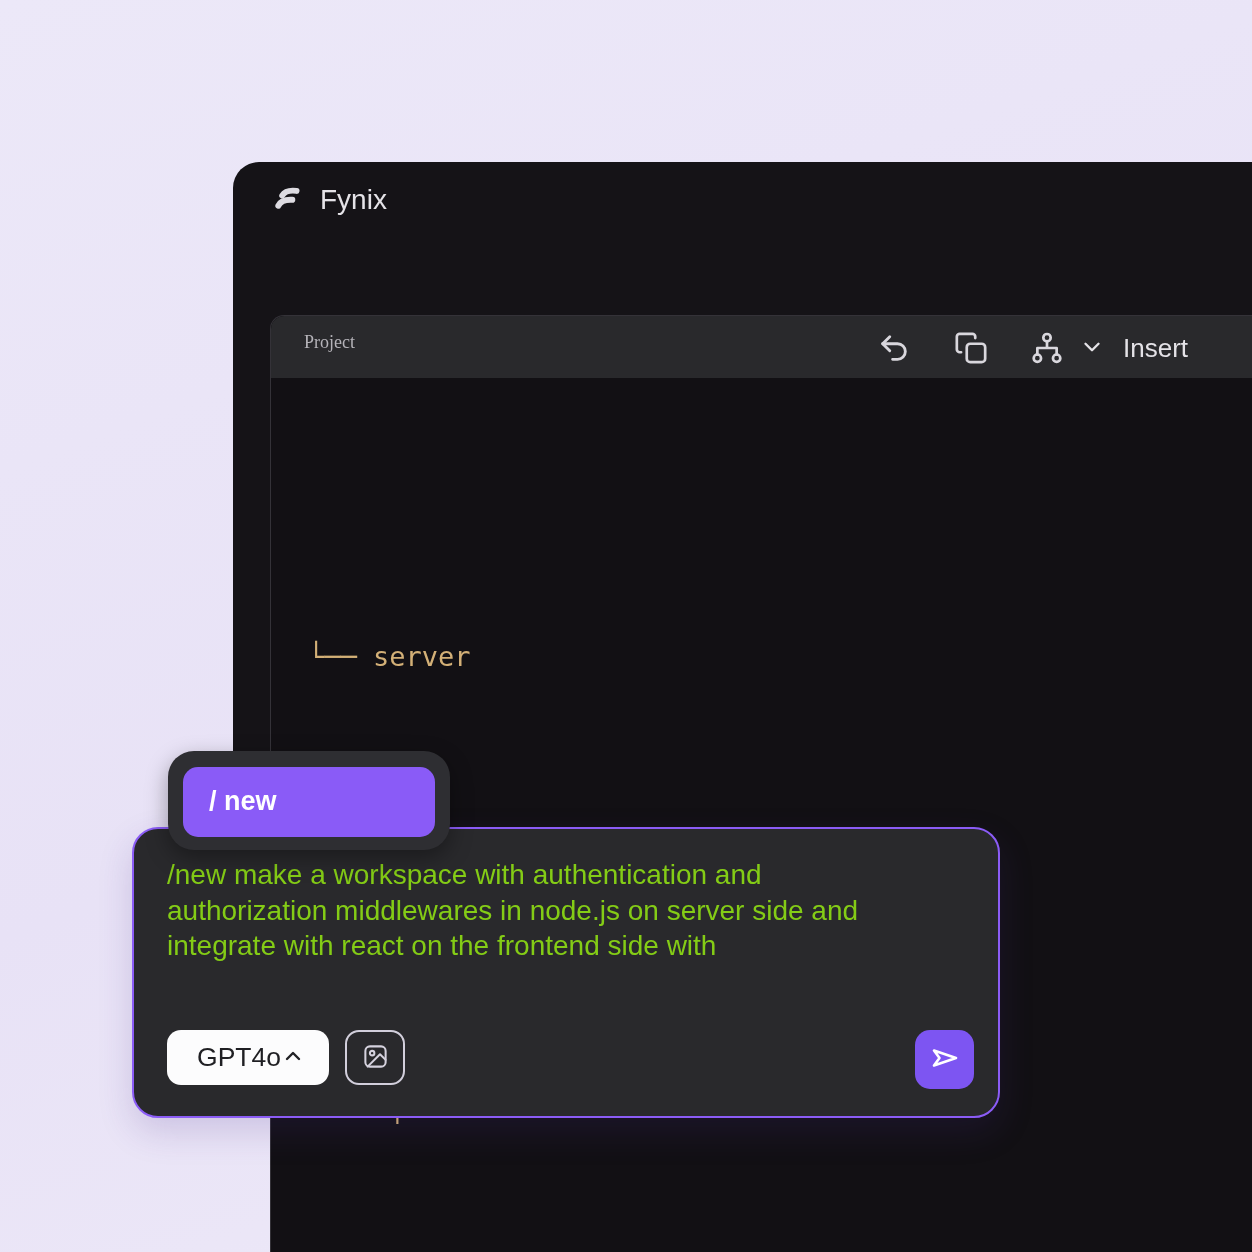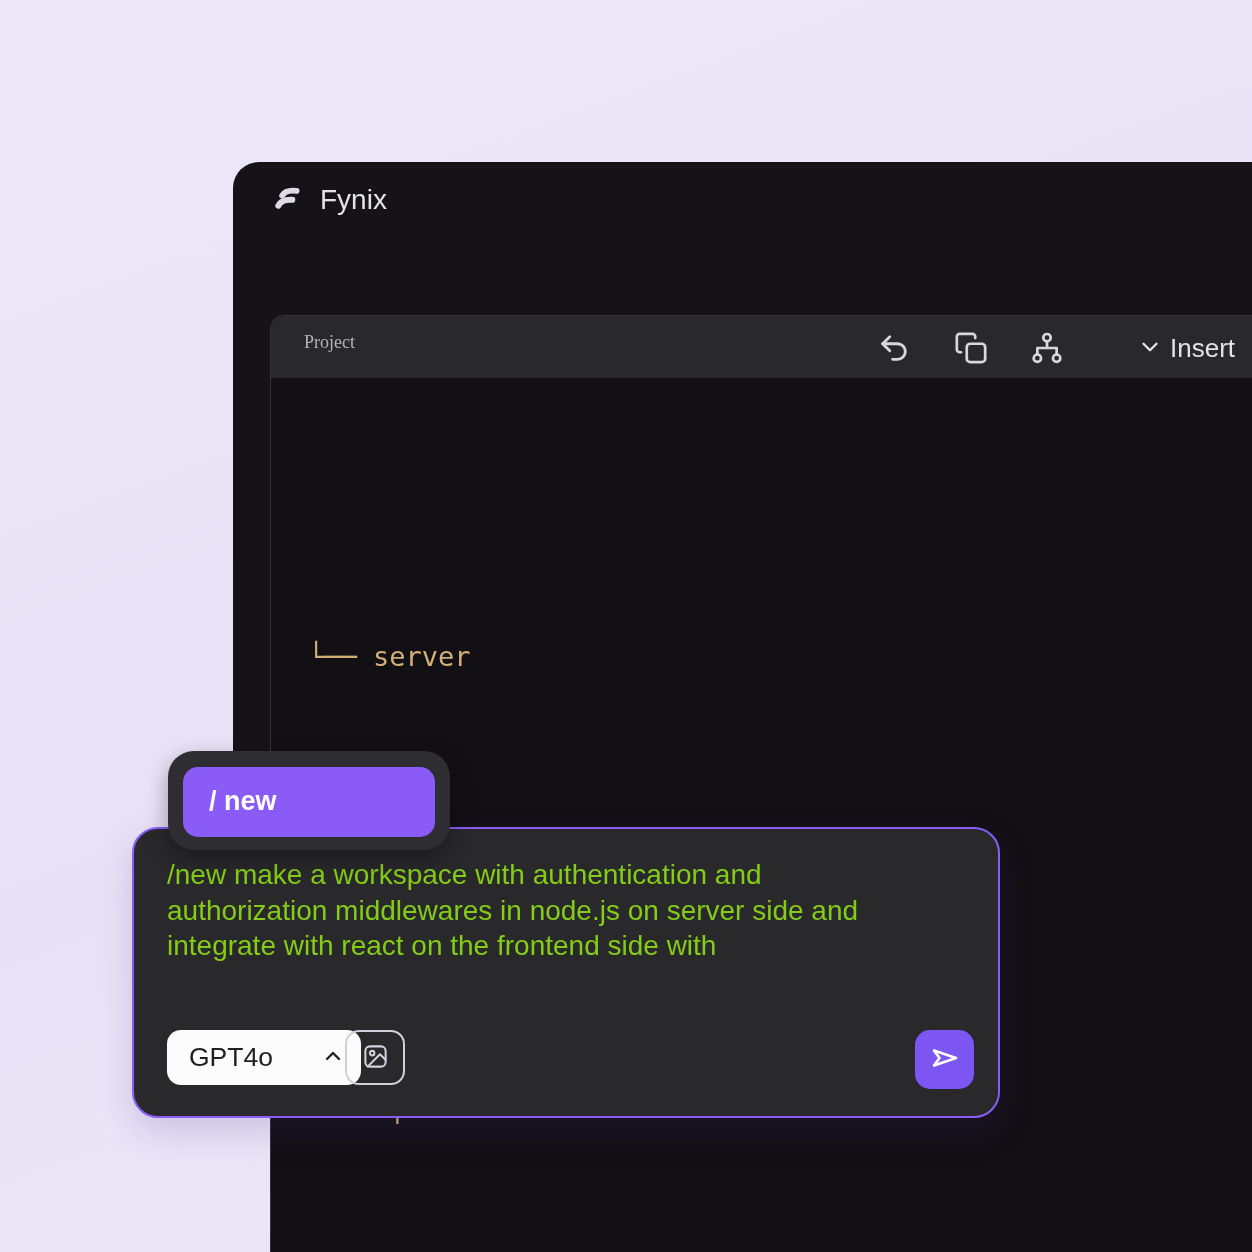--- a/index.html
+++ b/index.html
@@ -23,22 +23,22 @@
 
   
   .code-panel{position:absolute;left:37px;top:153px;width:982px;height:937px;
               background:#121014;border-top-left-radius:14px;
               border-left:1px solid #343238;border-top:1px solid #343238;overflow:hidden;}
   .code-header{position:relative;height:62px;background:#29292c;border-top-left-radius:13px;}
   .code-title{position:absolute;left:33px;top:16px;font-size:18px;color:#b5b3b9;font-family:Liberation Serif, serif;}
   .hdr-btn{position:absolute;top:13px;width:38px;height:38px;display:flex;align-items:center;
            justify-content:center;color:#d9d7dd;background:none;border:none;cursor:pointer;}
   .hdr-btn svg{display:block;}
-  .insert-btn{position:absolute;left:866px;top:13px;height:38px;display:flex;align-items:center;
-              gap:7px;color:#e4e2e7;background:none;border:none;cursor:pointer;text-align:right;}
+  .insert-btn{position:absolute;left:808px;top:13px;height:38px;display:flex;align-items:center;
+              gap:18px;color:#e4e2e7;background:none;border:none;cursor:pointer;text-align:right;}
   .insert-label{font-size:26px;color:#e4e2e7;}
 
   
   .tree{position:absolute;left:37px;top:93px;white-space:pre;
         font-family:"DejaVu Sans Mono",monospace;font-size:27px;line-height:44.45px;
         color:var(--tree);}
   .tree-row{height:44.45px;margin-top:48px;}
 
   
   .cmd-toast{position:absolute;left:168px;top:751px;width:282px;height:99px;border-radius:26px;
@@ -47,23 +47,23 @@
             background:var(--pill);border:none;cursor:pointer;text-align:left;}
   .cmd-pill-label{position:absolute;left:26px;top:0;line-height:68px;font-size:27px;
                   font-weight:700;color:#ffffff;font-family:"Liberation Sans",sans-serif;}
 
   
   .composer{position:absolute;left:132px;top:827px;width:868px;height:291px;border-radius:26px;
             background:#29292c;border:2px solid var(--accent);z-index:20;
             box-shadow:0 14px 34px rgba(70,45,140,.18);}
   .composer-text{position:absolute;left:33px;top:28px;font-size:28px;line-height:35.7px;
                  color:#84cc16;}
-  .model-btn{position:absolute;left:33px;top:201px;width:194px;height:55px;border-radius:14px;
+  .model-btn{position:absolute;left:33px;top:201px;width:162px;height:55px;border-radius:14px;
              background:#fcfcfd;border:none;cursor:pointer;display:flex;align-items:center;
-             justify-content:space-between;padding:0 16px 0 22px;}
+             justify-content:center;padding:0 16px 0 22px;}
   .model-label{font-size:26.5px;color:#1f1f23;}
   .model-btn svg{color:#222226;}
   .img-btn{position:absolute;left:211px;top:201px;width:60px;height:55px;border-radius:14px;
            background:none;border:2px solid #d2cfdc;cursor:pointer;display:flex;
            align-items:center;justify-content:center;color:#d5d2de;}
   .send-btn{position:absolute;left:781px;top:201px;width:59px;height:59px;border-radius:15px;
             background:var(--send);border:none;cursor:pointer;display:flex;
             align-items:center;justify-content:center;color:#ffffff;}
 </style>
 </head>

